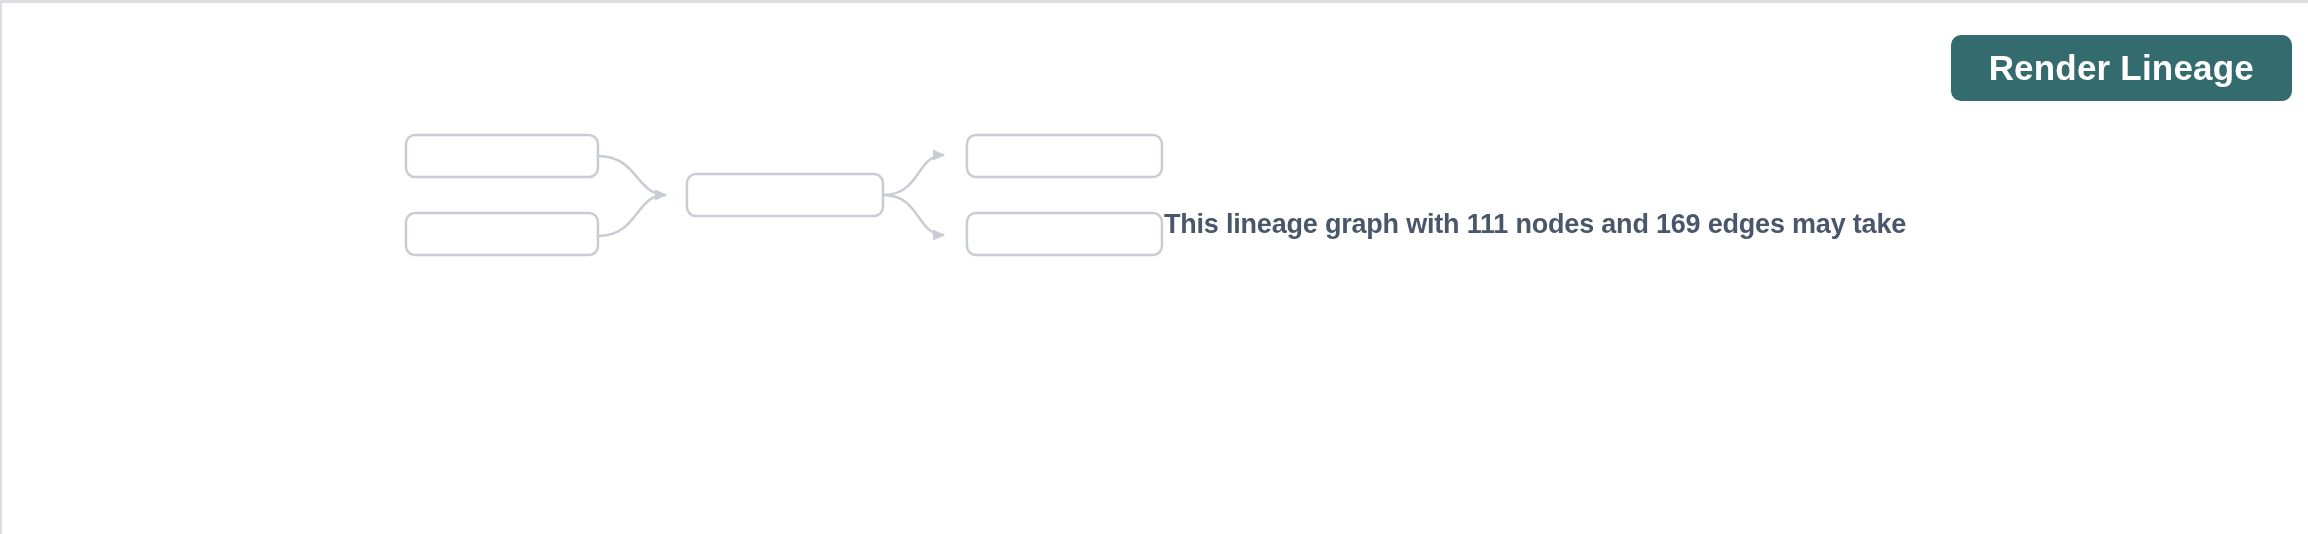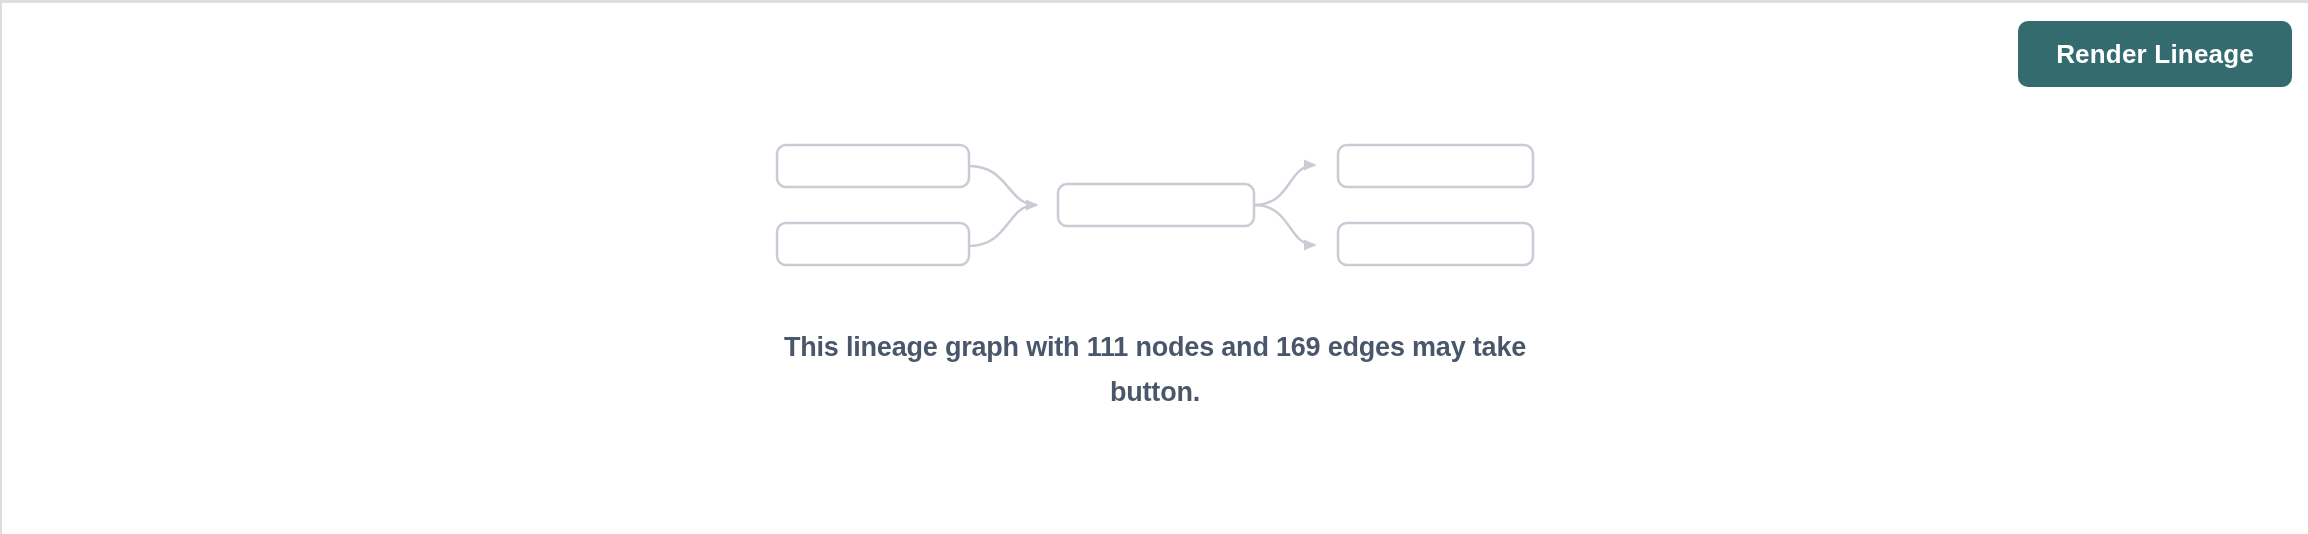--- a/index.html
+++ b/index.html
@@ -18,43 +18,42 @@
     width: 2308px;
     height: 534px;
     background: #ffffff;
     border-top: 3px solid #dddee1;
     border-left: 2px solid #dcdde0;
   }
 
   
   .render-btn {
     position: absolute;
-    top: 18px;
+    top: 32px;
     right: 16px;
     height: 66px;
     padding: 0 38px;
     background: #346b6e;
     color: #ffffff;
     border: none;
     border-radius: 10px;
     font-family: "Liberation Sans", "DejaVu Sans", sans-serif;
-    font-size: 26px;
+    font-size: 35px;
     font-weight: 700;
     letter-spacing: 0.2px;
     cursor: pointer;
   }
 
   
   .empty-state {
     position: absolute;
-    top: 140px;
+    top: 130px;
     left: 50%;
     transform: translateX(-50%);
     display: flex;
-    flex-direction: column;
     align-items: center;
   }
 
   .lineage-illustration {
     width: 760px;
     height: 124px;
     display: block;
   }
 
   .lineage-illustration rect {
@@ -107,17 +106,16 @@
         <rect x="2" y="2" width="192" height="42" rx="9"></rect>
         <rect x="2" y="80" width="192" height="42" rx="9"></rect>
         <rect x="283" y="41" width="196" height="42" rx="9"></rect>
         <rect x="563" y="2" width="195" height="42" rx="9"></rect>
         <rect x="563" y="80" width="195" height="42" rx="9"></rect>
       </g>
     </svg>
 
     <div class="empty-message">
       <div>This lineage graph with 111 nodes and 169 edges may take</div>
-      <div>button.</div>
     </div>
 
   </div>
 </div>
 
 </body></html>

